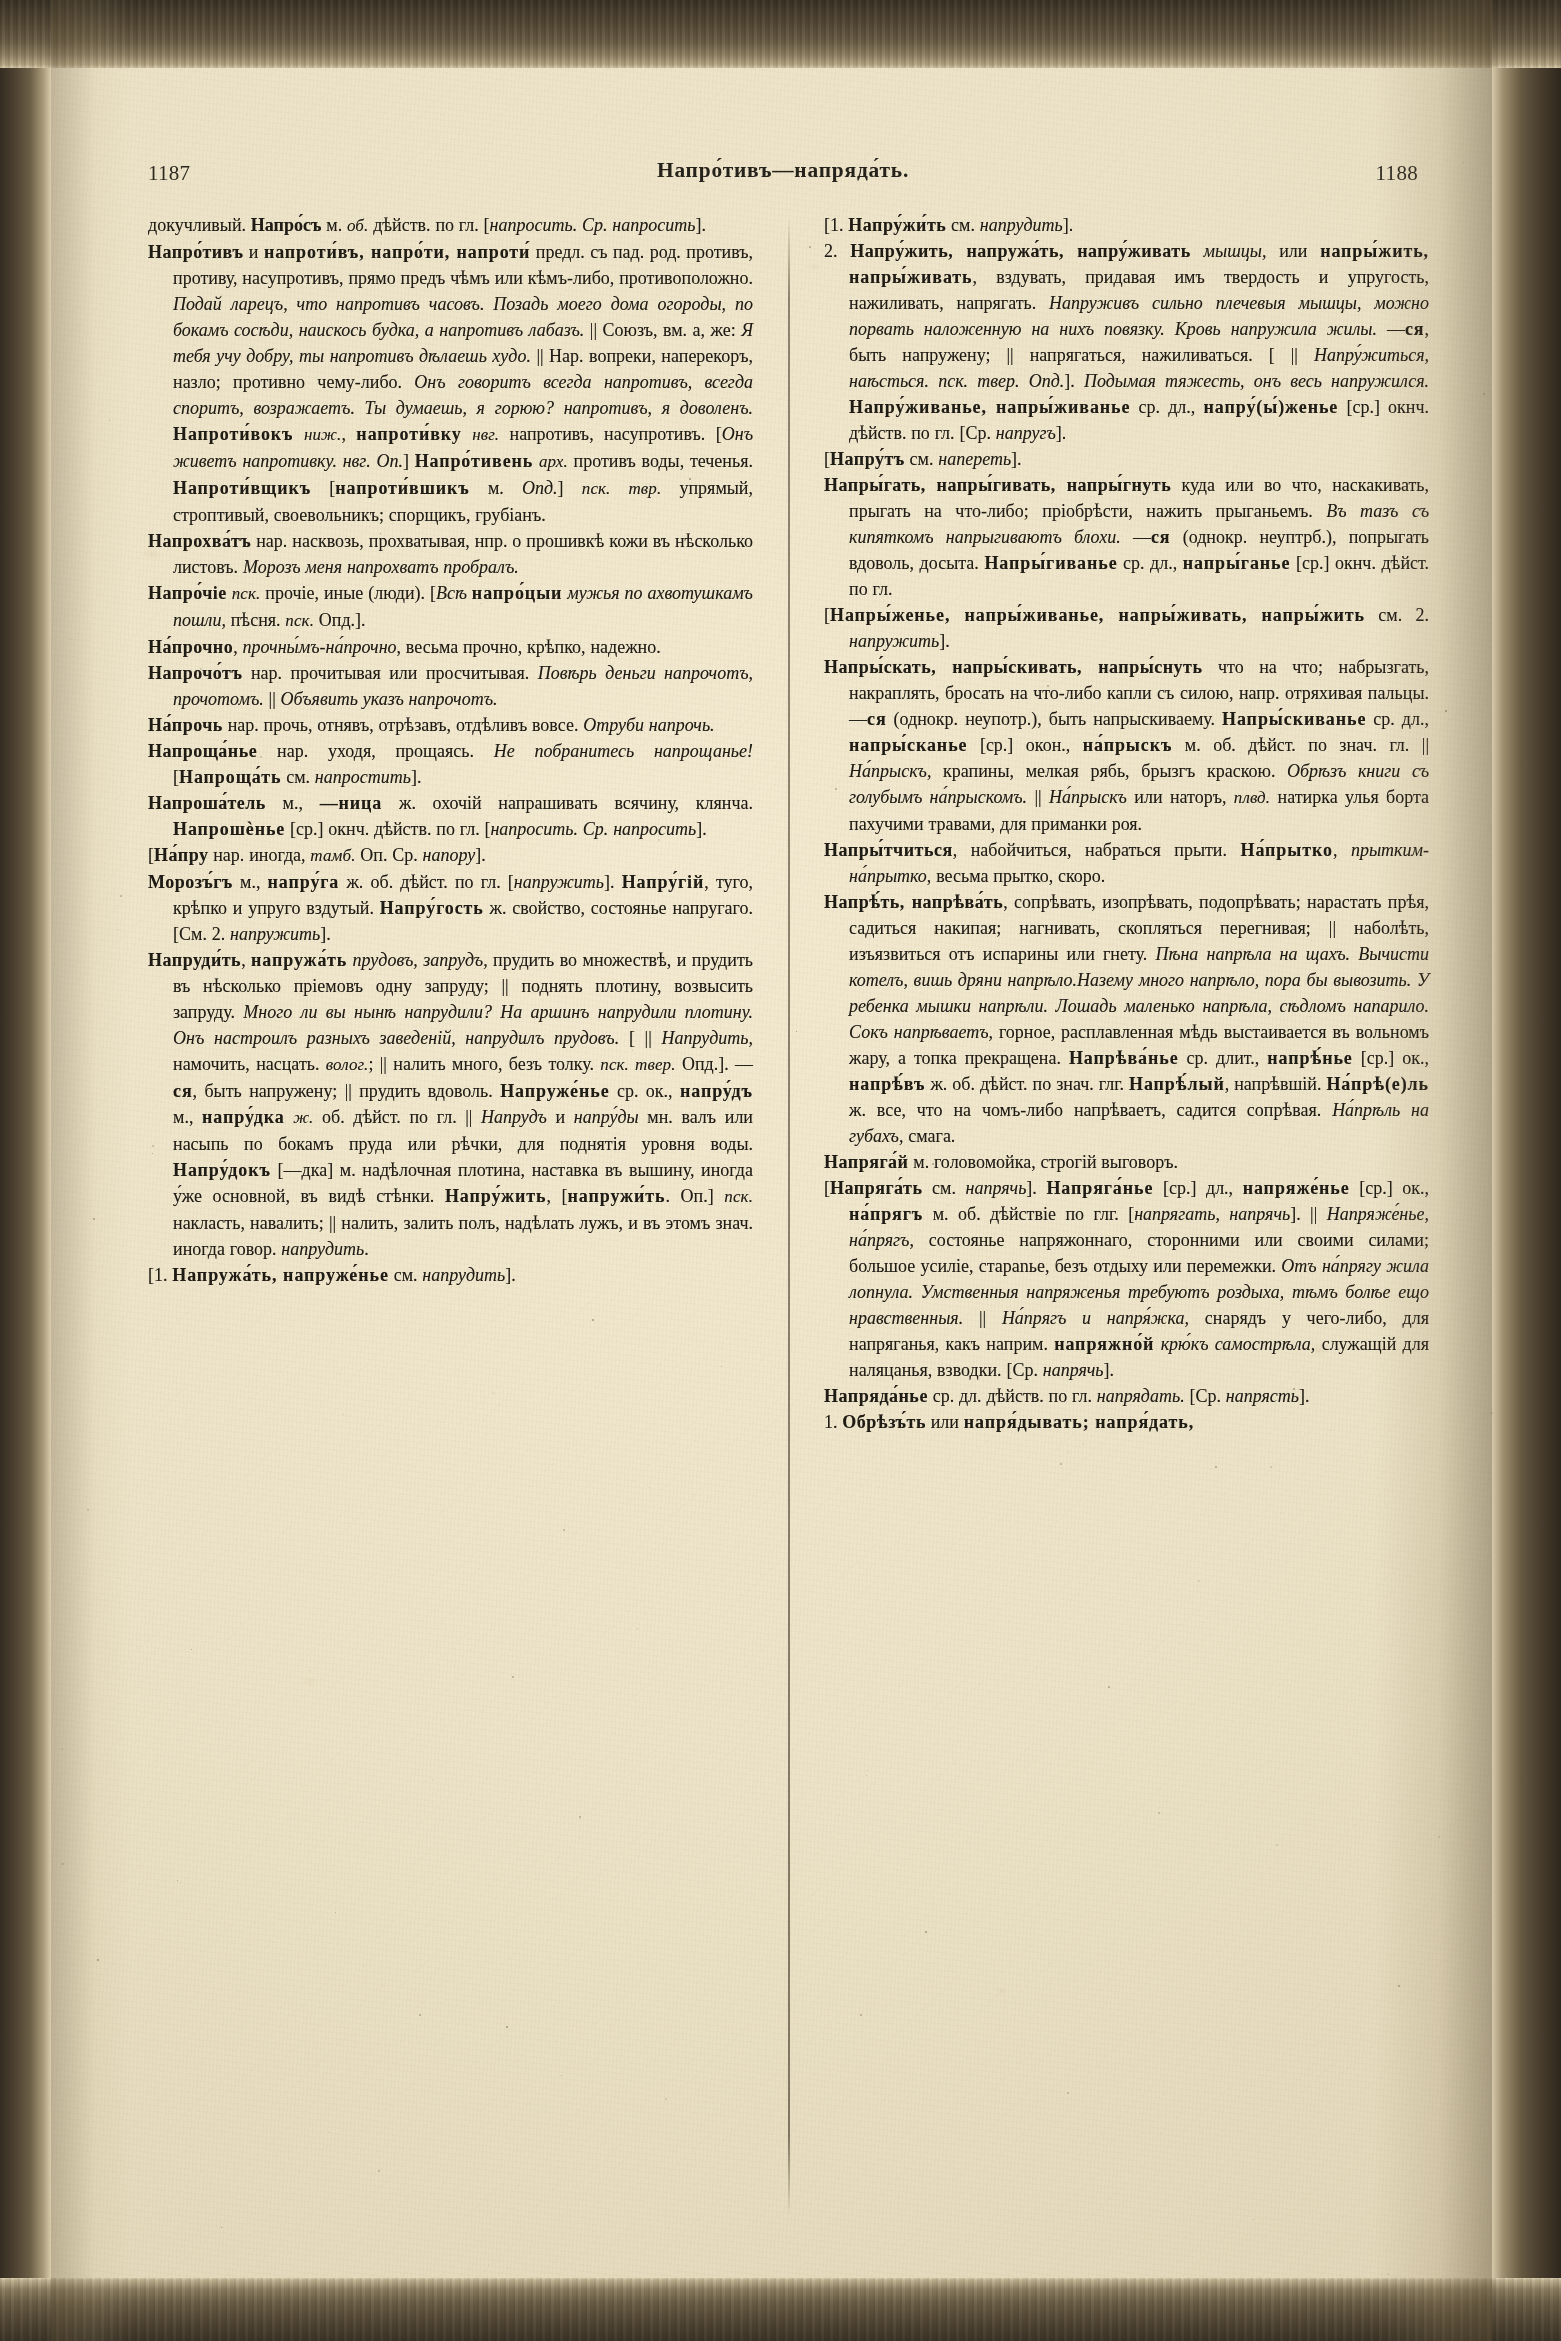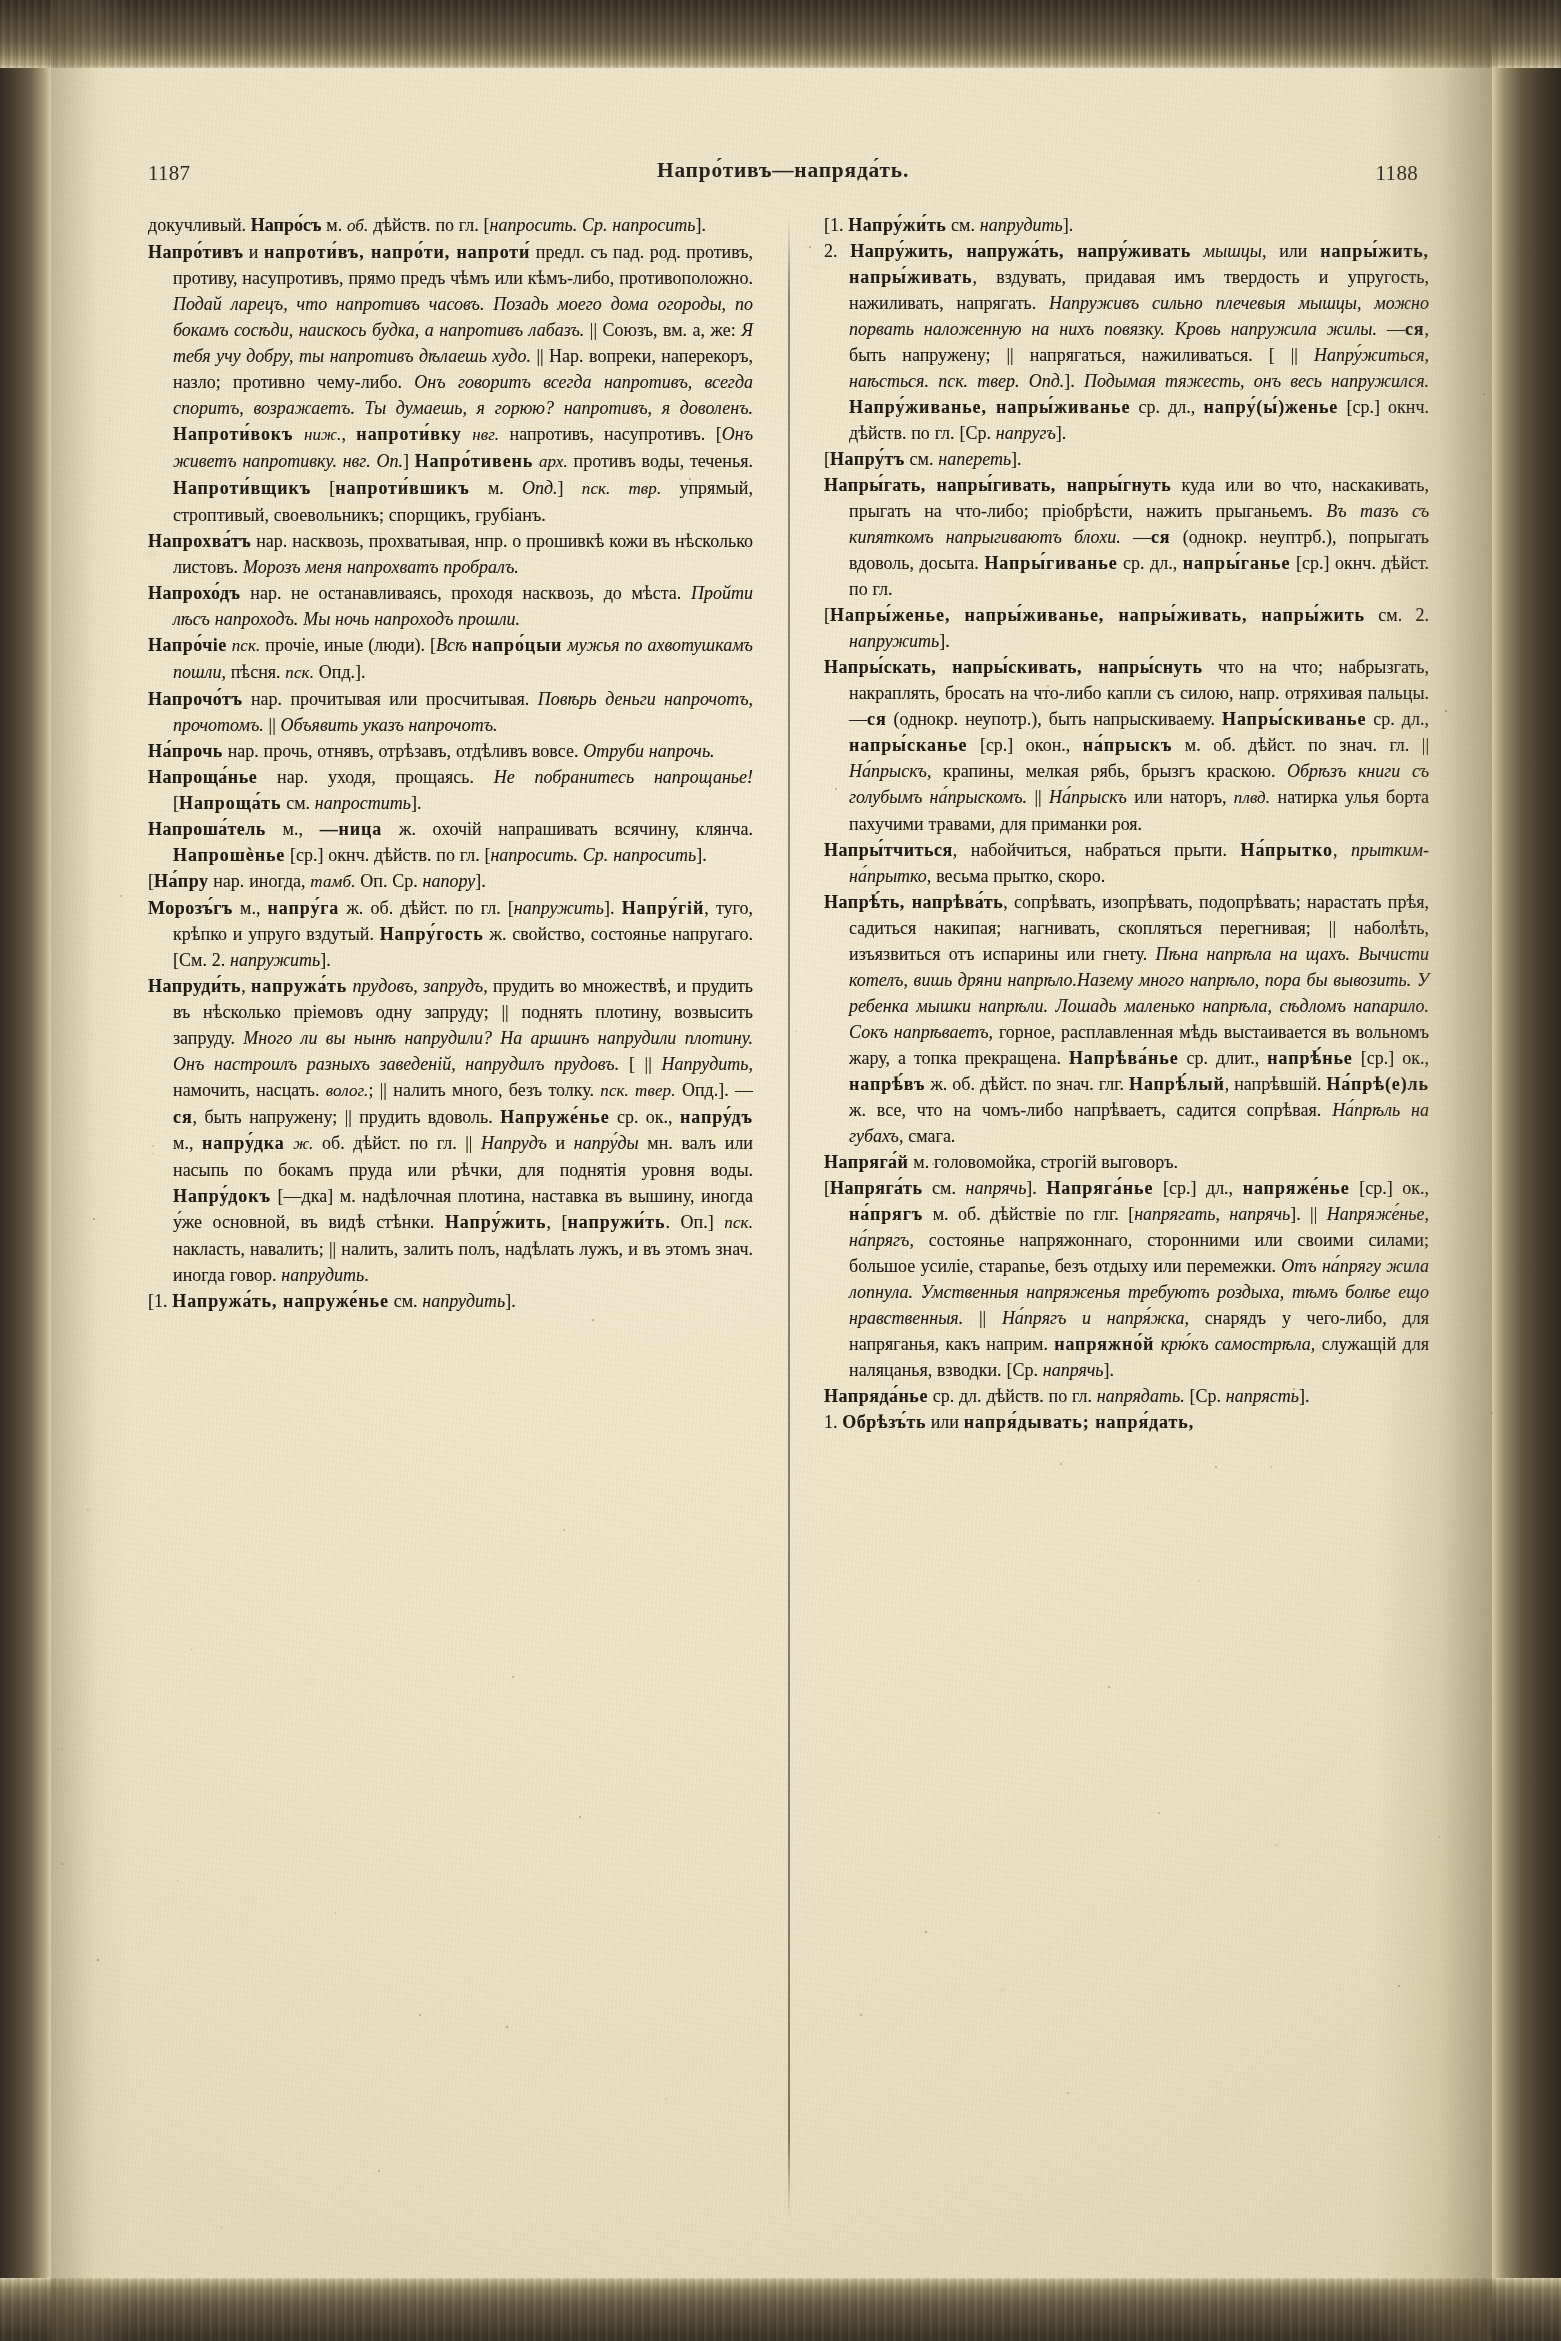--- a/index.html
+++ b/index.html
@@ -160,22 +160,22 @@
       <div class="folio folio-left">1187</div>
       <div class="running-title">Напро́тивъ—напряда́ть.</div>
       <div class="folio folio-right">1188</div>
     </div>
 
     <div class="columns">
       <div class="col col-left" id="colLeft">
           <p class="entry">докучливый. <b>Напро́съ</b> м. <i class="sm">об.</i> дѣйств. по гл. [<i>напросить. Ср. напросить</i>].</p>
           <p class="entry"><b class="hw">Напро́тивъ</b> и <b class="hw2">напроти́въ, напро́ти, напроти́</b> предл. съ пад. род. противъ, противу, насупротивъ, прямо предъ чѣмъ или кѣмъ-либо, противоположно. <i>Подай ларецъ, что напротивъ часовъ. Позадь моего дома огороды, по бокамъ сосѣди, наискось будка, а напротивъ лабазъ.</i> || Союзъ, вм. а, же: <i>Я тебя учу добру, ты напротивъ дѣлаешь худо.</i> || Нар. вопреки, наперекоръ, назло; противно чему-либо. <i>Онъ говоритъ всегда напротивъ, всегда споритъ, возражаетъ. Ты думаешь, я горюю? напротивъ, я доволенъ.</i> <b class="hw2">Напроти́вокъ</b> <i class="sm">ниж.</i>, <b class="hw2">напроти́вку</b> <i class="sm">нвг.</i> напротивъ, насупротивъ. [<i>Онъ живетъ напротивку. нвг. Оп.</i>] <b class="hw2">Напро́тивень</b> <i class="sm">арх.</i> противъ воды, теченья. <b class="hw2">Напроти́вщикъ</b> [<b class="hw2">напроти́вшикъ</b> м. <i>Опд.</i>] <i class="sm">пск. твр.</i> упрямый, строптивый, своевольникъ; спорщикъ, грубіанъ.</p>
           <p class="entry"><b class="hw">Напрохва́тъ</b> нар. насквозь, прохватывая, нпр. о прошивкѣ кожи въ нѣсколько листовъ. <i>Морозъ меня напрохватъ пробралъ.</i></p>
-          <p class="entry"><b class="hw">Напрохо́дъ</b> нар. не останавливаясь, проходя насквозь, до мѣста. <i>Пройти лѣсъ напроходъ. Мы ночь напроходъ прошли.</i></p>
           <p class="entry"><b class="hw">Напро́чіе</b> <i class="sm">пск.</i> прочіе, иные (люди). [<i>Всѣ</i> <b class="hw2">напро́цыи</b> <i>мужья по ахвотушкамъ пошли,</i> пѣсня. <i class="sm">пск.</i> Опд.].</p>
+          <p class="entry"><b class="hw">На́прочно</b>, <i>прочны́мъ-на́прочно</i>, весьма прочно, крѣпко, надежно.</p>
           <p class="entry"><b class="hw">Напрочо́тъ</b> нар. прочитывая или просчитывая. <i>Повѣрь деньги напрочотъ, прочотомъ.</i> || <i>Объявить указъ напрочотъ.</i></p>
           <p class="entry"><b class="hw">На́прочь</b> нар. прочь, отнявъ, отрѣзавъ, отдѣливъ вовсе. <i>Отруби напрочь.</i></p>
           <p class="entry"><b class="hw">Напроща́нье</b> нар. уходя, прощаясь. <i>Не побранитесь напрощанье!</i> [<b class="hw2">Напроща́ть</b> см. <i>напростить</i>].</p>
           <p class="entry"><b class="hw">Напроша́тель</b> м., <b class="hw2">—ница</b> ж. охочій напрашивать всячину, клянча. <b class="hw2">Напрошѐнье</b> [ср.] окнч. дѣйств. по гл. [<i>напросить. Ср. напросить</i>].</p>
           <p class="entry">[<b class="hw">На́пру</b> нар. иногда, <i class="sm">тамб.</i> Оп. Ср. <i>напору</i>].</p>
           <p class="entry"><b class="hw">Морозъ́гъ</b> м., <b class="hw2">напру́га</b> ж. об. дѣйст. по гл. [<i>напружить</i>]. <b class="hw2">Напру́гій</b>, туго, крѣпко и упруго вздутый. <b class="hw2">Напру́гость</b> ж. свойство, состоянье напругаго. [См. 2. <i>напружить</i>].</p>
           <p class="entry"><b class="hw">Напруди́ть</b>, <b class="hw2">напружа́ть</b> <i>прудовъ, запрудъ,</i> прудить во множествѣ, и прудить въ нѣсколько пріемовъ одну запруду; || поднять плотину, возвысить запруду. <i>Много ли вы нынѣ напрудили? На аршинъ напрудили плотину. Онъ настроилъ разныхъ заведеній, напрудилъ прудовъ.</i> [ || <i>Напрудить,</i> намочить, насцать. <i class="sm">волог.</i>; || налить много, безъ толку. <i class="sm">пск. твер.</i> Опд.]. —<b class="hw2">ся</b>, быть напружену; || прудить вдоволь. <b class="hw2">Напруже́нье</b> ср. ок., <b class="hw2">напру́дъ</b> м., <b class="hw2">напру́дка</b> <i class="sm">ж.</i> об. дѣйст. по гл. || <i>Напрудъ</i> и <i>напру́ды</i> мн. валъ или насыпь по бокамъ пруда или рѣчки, для поднятія уровня воды. <b class="hw2">Напру́докъ</b> [—дка] м. надѣлочная плотина, наставка въ вышину, иногда у́же основной, въ видѣ стѣнки. <b class="hw2">Напру́жить</b>, [<b class="hw2">напружи́ть</b>. Оп.] <i class="sm">пск.</i> накласть, навалить; || налить, залить полъ, надѣлать лужъ, и въ этомъ знач. иногда говор. <i>напрудить</i>.</p>
           <p class="entry">[1. <b class="hw2">Напружа́ть, напруже́нье</b> см. <i>напрудить</i>].</p>
         </div>
       <div class="col-rule"></div>

